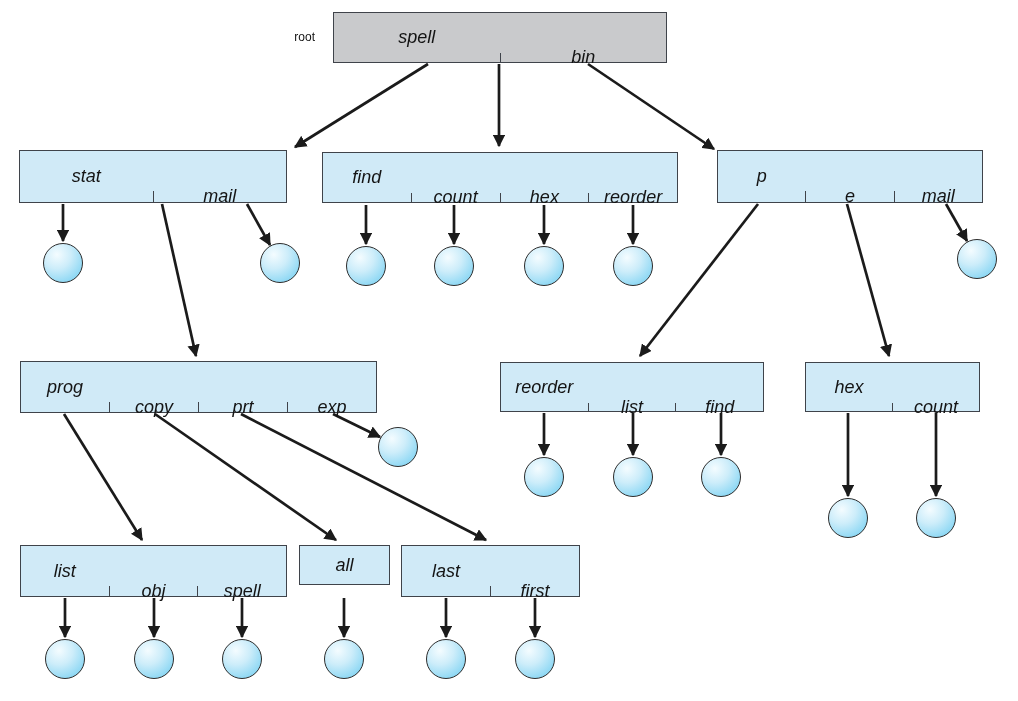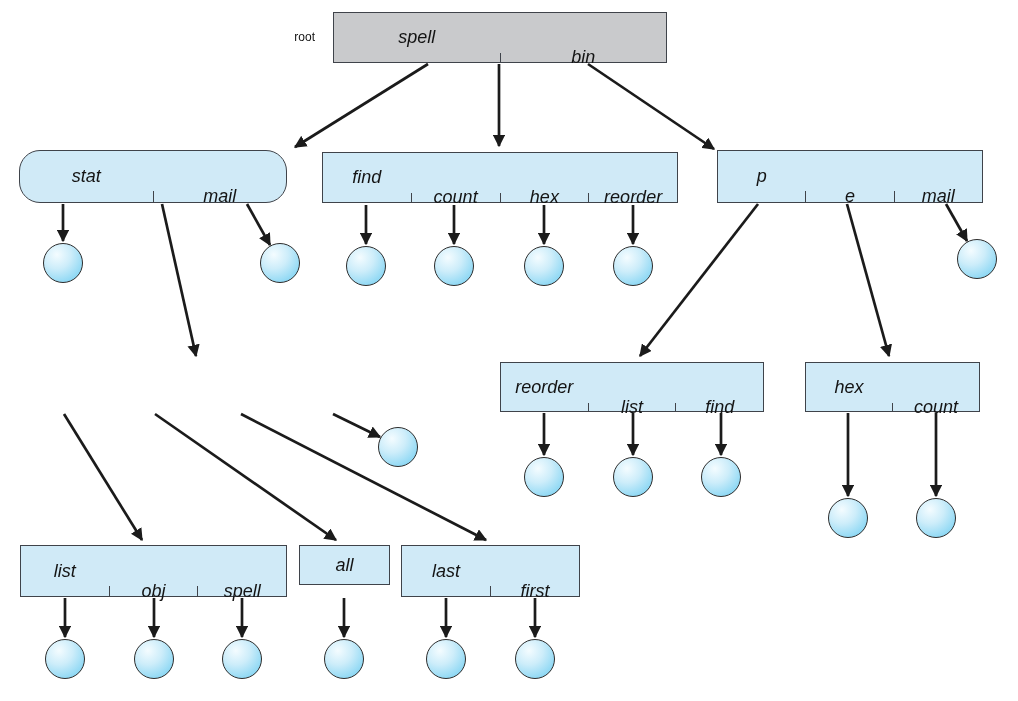--- a/index.html
+++ b/index.html
@@ -105,38 +105,44 @@
     <line x1="535" y1="598" x2="535" y2="637" marker-end="url(#ah)"></line>
   </svg>
 
   <div class="rootlabel">root</div>
 
   <div class="dirbox gray" style="left:333px; top:12px; width:334px; height:51px;">
     <div class="cell">spell</div>
     <div class="cell">bin</div>
   </div>
 
-  <div class="dirbox" style="left:19px; top:150px; width:268px; height:53px;border-radius:21px;">
+  <div class="dirbox" style="left:19px; top:150px; width:268px; height:53px;">
     <div class="cell">stat</div>
     <div class="cell">mail</div>
   </div>
 
   <div class="dirbox" style="left:322px; top:152px; width:356px; height:51px;">
     <div class="cell">find</div>
     <div class="cell">count</div>
     <div class="cell">hex</div>
     <div class="cell">reorder</div>
   </div>
 
   <div class="dirbox" style="left:717px; top:150px; width:266px; height:53px;">
     <div class="cell">p</div>
     <div class="cell">e</div>
     <div class="cell">mail</div>
   </div>
 
+  <div class="dirbox" style="left:20px; top:361px; width:357px; height:52px;">
+    <div class="cell">prog</div>
+    <div class="cell">copy</div>
+    <div class="cell">prt</div>
+    <div class="cell">exp</div>
+  </div>
 
   <div class="dirbox" style="left:500px; top:362px; width:264px; height:50px;">
     <div class="cell">reorder</div>
     <div class="cell">list</div>
     <div class="cell">find</div>
   </div>
 
   <div class="dirbox" style="left:805px; top:362px; width:175px; height:50px;">
     <div class="cell">hex</div>
     <div class="cell">count</div>

